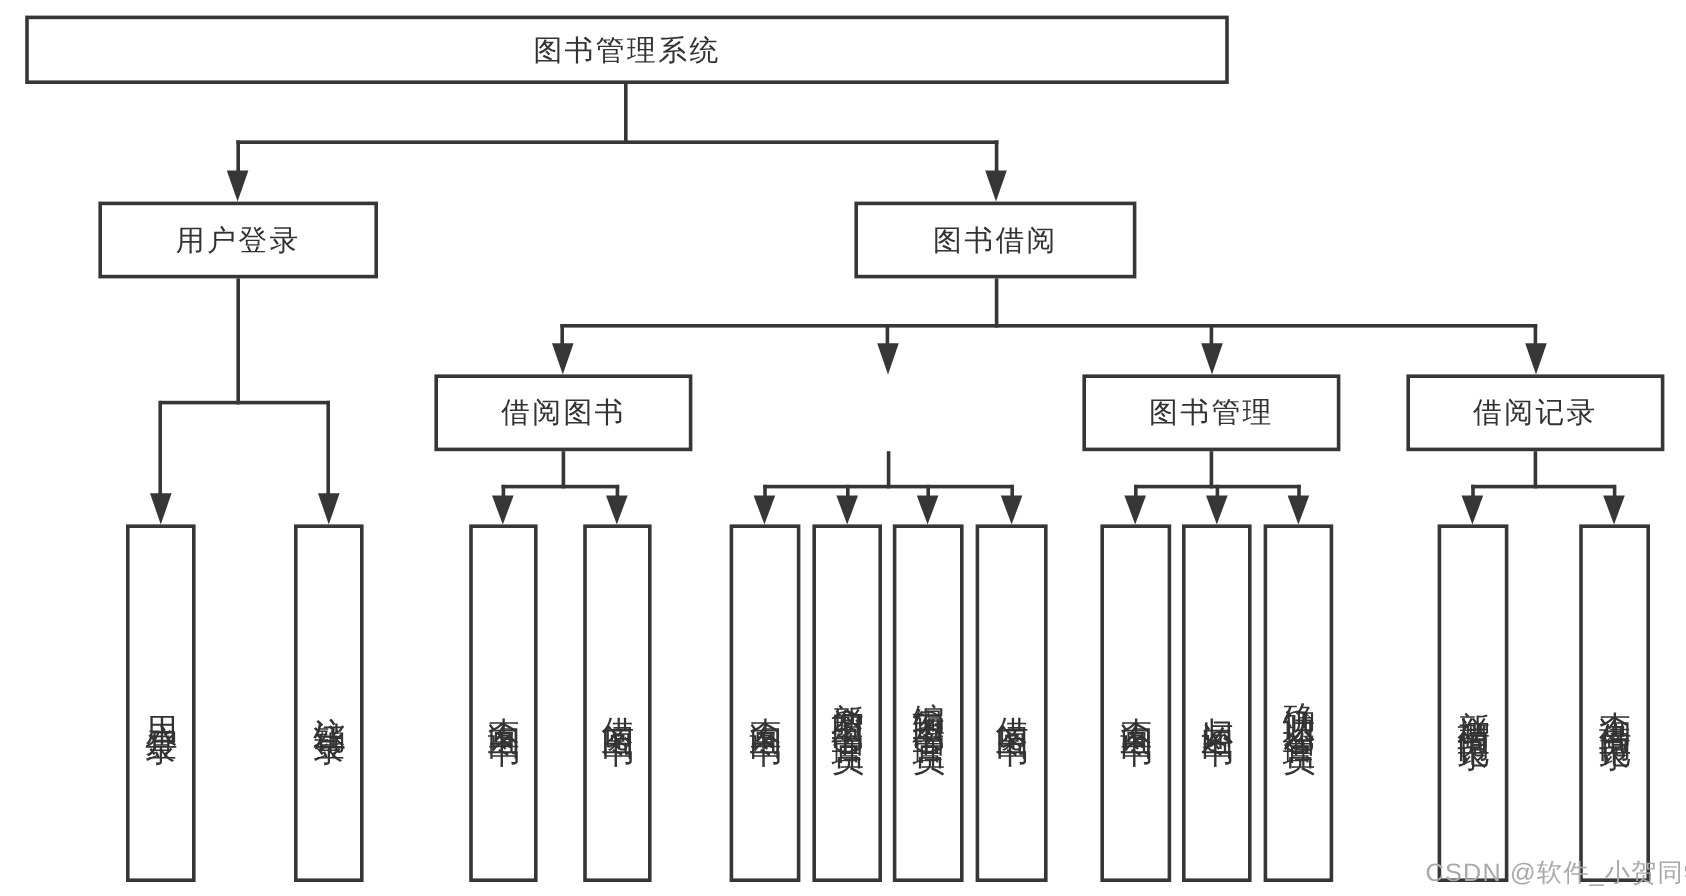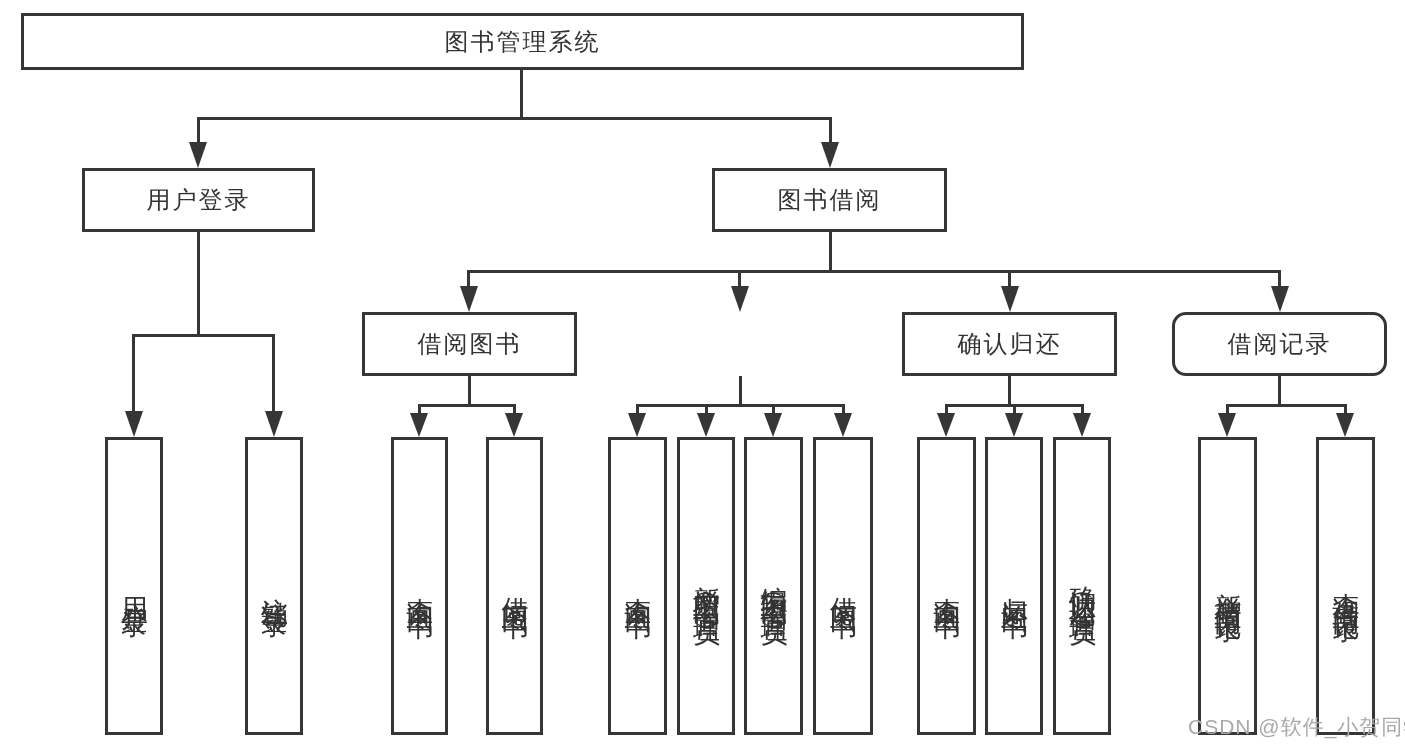--- a/index.html
+++ b/index.html
@@ -92,22 +92,22 @@
   <div class="vline" style="left:467px;top:270px;height:18px;"></div>
   <div class="arrow" style="left:460px;top:286px;"></div>
   <div class="vline" style="left:738px;top:270px;height:18px;"></div>
   <div class="arrow" style="left:731px;top:286px;"></div>
   <div class="vline" style="left:1008px;top:270px;height:18px;"></div>
   <div class="arrow" style="left:1001px;top:286px;"></div>
   <div class="vline" style="left:1278px;top:270px;height:18px;"></div>
   <div class="arrow" style="left:1271px;top:286px;"></div>
 
   <div class="node" style="left:362px;top:312px;width:215px;height:64px;">借阅图书</div>
-  <div class="node" style="left:902px;top:312px;width:215px;height:64px;">确认归还</div>
-  <div class="node" style="left:1172px;top:312px;width:215px;height:64px;border-radius:14px;">借阅记录</div>
+  <div class="node" style="left:902px;top:312px;width:215px;height:64px;">图书管理</div>
+  <div class="node" style="left:1172px;top:312px;width:215px;height:64px;">借阅记录</div>
 
   <div class="vline" style="left:468px;top:376px;height:31px;"></div>
   <div class="hline" style="left:418px;top:404px;width:98px;"></div>
   <div class="vline" style="left:418px;top:404px;height:11px;"></div>
   <div class="arrow small" style="left:410px;top:413px;"></div>
   <div class="vline" style="left:513px;top:404px;height:11px;"></div>
   <div class="arrow small" style="left:505px;top:413px;"></div>
 
   <div class="vline" style="left:739px;top:376px;height:31px;"></div>
   <div class="hline" style="left:636px;top:404px;width:208px;"></div>

